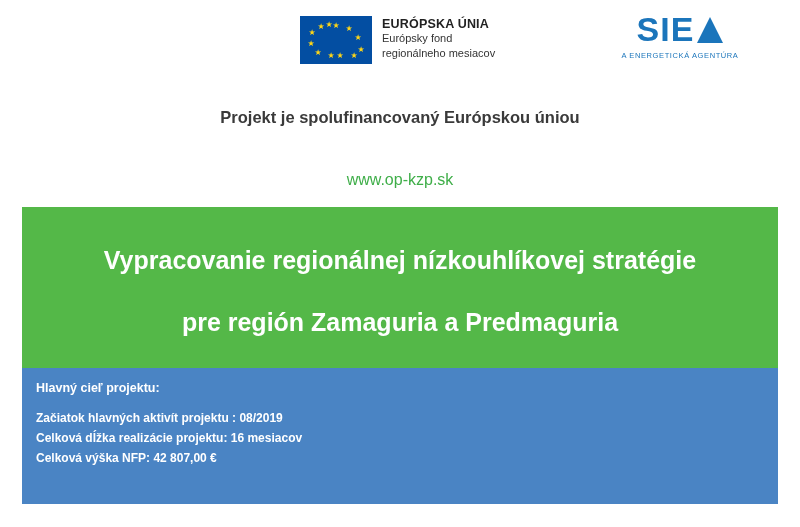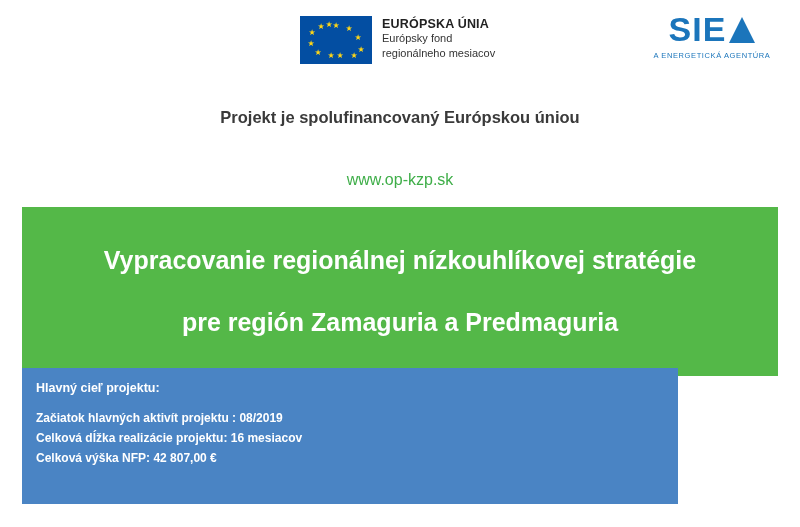--- a/index.html
+++ b/index.html
@@ -110,21 +110,21 @@
     letter-spacing: .2px;
   }
   .eu-text .eu-sub {
     font-size: 11px;
     line-height: 1.35;
     color: #333;
   }
 
   .logo-siea {
     position: absolute;
-    left: 632px;
+    left: 600px;
     top: 12px;
     text-align: center;
     width: 160px;
   }
   .siea-word {
     font-size: 34px;
     font-weight: bold;
     color: #1b75bb;
     letter-spacing: 1px;
     line-height: 1;
@@ -186,21 +186,21 @@
     text-align: center;
     line-height: 1.25;
   }
   .green-band .line1 { margin-bottom: 30px; }
 
   
   .blue-band {
     position: absolute;
     left: 22px;
     top: 368px;
-    width: 656px;
+    width: 756px;
     height: 136px;
     background: #4a84c4;
     box-sizing: border-box;
     padding: 13px 14px 10px 14px;
     color: #ffffff;
   }
   .blue-band .goal-label {
     font-size: 12.5px;
     font-weight: bold;
     margin-bottom: 3px;

